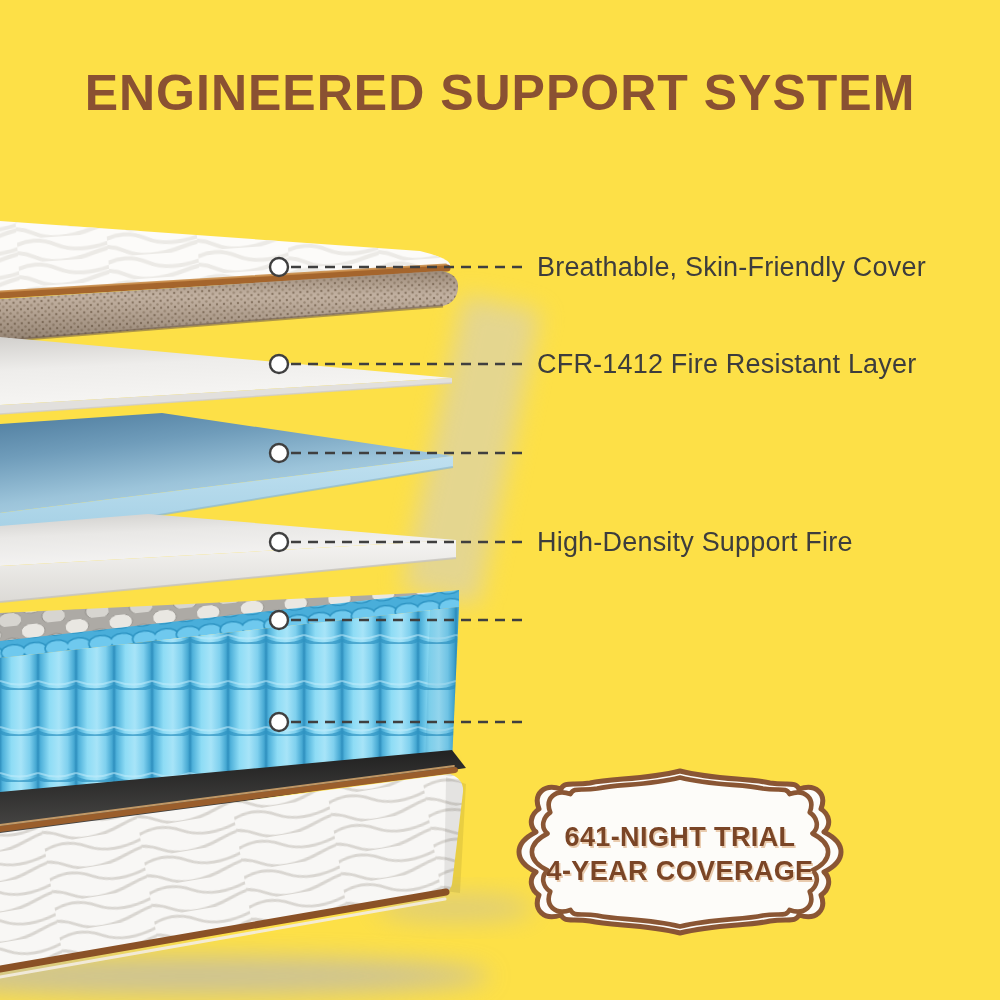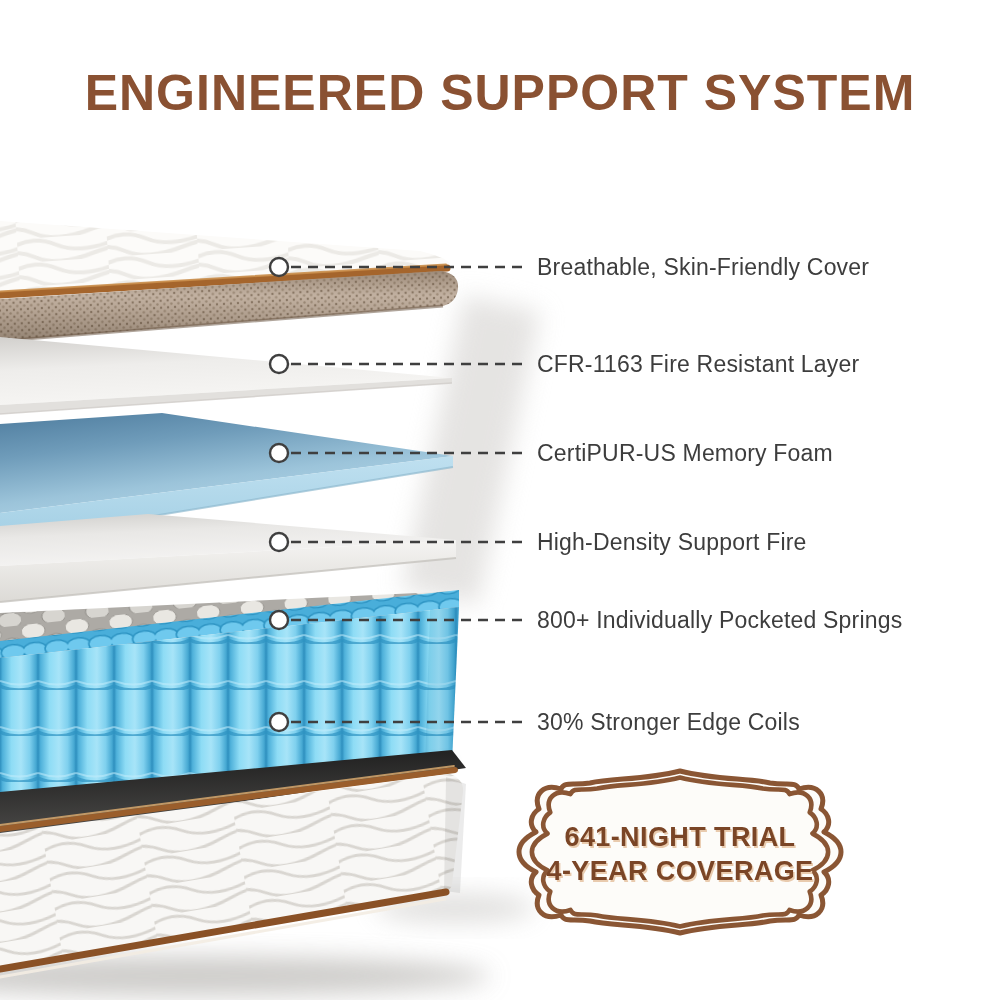--- a/index.html
+++ b/index.html
@@ -1,29 +1,29 @@
 <!DOCTYPE html>
 <html><head>
 <meta charset="utf-8">
 <style>
   html,body{margin:0;padding:0;background:#efeeec;}
   .stage{
     position:relative;width:1000px;height:1000px;margin:0 auto;
-    background:#ffffff;overflow:hidden;
+    background:#fde047;overflow:hidden;
     font-family:"Liberation Sans","DejaVu Sans",sans-serif;
   }
   .title{
     position:absolute;top:64px;left:0;right:0;margin:0;
     text-align:center;font-size:50px;font-weight:700;letter-spacing:1px;
     color:#8a5132;white-space:nowrap;
   }
   .scene{position:absolute;left:0;top:0;width:1000px;height:1000px;}
   .callout-label{
     position:absolute;left:537px;height:34px;line-height:34px;
-    font-size:23px;color:#3d3d3d;letter-spacing:.2px;white-space:nowrap;
+    font-size:27px;color:#3d3d3d;letter-spacing:.2px;white-space:nowrap;
   }
   .cl-0{top:250px;} .cl-1{top:347px;} .cl-2{top:436px;}
   .cl-3{top:525px;} .cl-4{top:603px;} .cl-5{top:705px;}
   .badge-text{
     position:absolute;left:520px;top:820px;width:320px;
     text-align:center;color:#7a4526;font-weight:700;font-size:27px;
     line-height:34px;letter-spacing:.4px;white-space:nowrap;
     text-shadow:1.5px 2px 0 #e9cbae;
   }
 </style>
@@ -211,24 +211,21 @@
         C524,866 519,860 519,852 C519,844 524,838 536,832
         C528,825 531,814 539,809 C533,794 544,783 561,789
         C565,781 572,786 590,783 C612,778 645,780 680,771 Z" fill="#fdfcf9" stroke="#8a5634" stroke-width="5" stroke-linejoin="round"></path>
       <use href="#plaque" transform="translate(680 852) scale(0.92) translate(-680 -852)" fill="none" stroke="#8a5634" stroke-width="2.8"></use>
     </g>
   </svg>
 
   <h1 class="title">ENGINEERED SUPPORT SYSTEM</h1>
 
   <div class="callout-label cl-0">Breathable, Skin-Friendly Cover</div>
-  <div class="callout-label cl-1">CFR-1163 Fire Resistant Layer</div>
-  <div class="callout-label cl-2">CertiPUR-US Memory Foam</div>
+  <div class="callout-label cl-1">CFR-1412 Fire Resistant Layer</div>
   <div class="callout-label cl-3">High-Density Support Fire</div>
-  <div class="callout-label cl-4">800+ Individually Pocketed Springs</div>
-  <div class="callout-label cl-5">30% Stronger Edge Coils</div>
 
   <div class="badge-text">
     <div>641-NIGHT TRIAL</div>
     <div>4-YEAR COVERAGE</div>
   </div>
 
 </div>
 
 </body></html>

